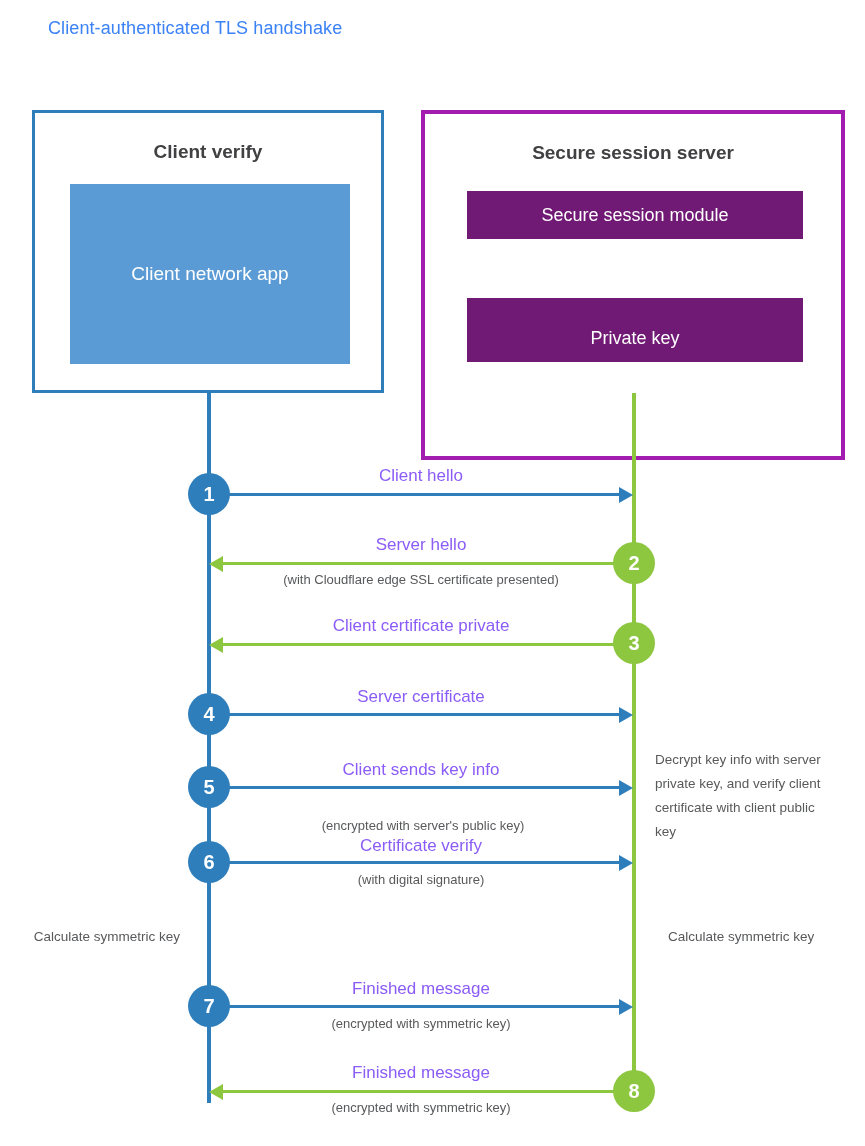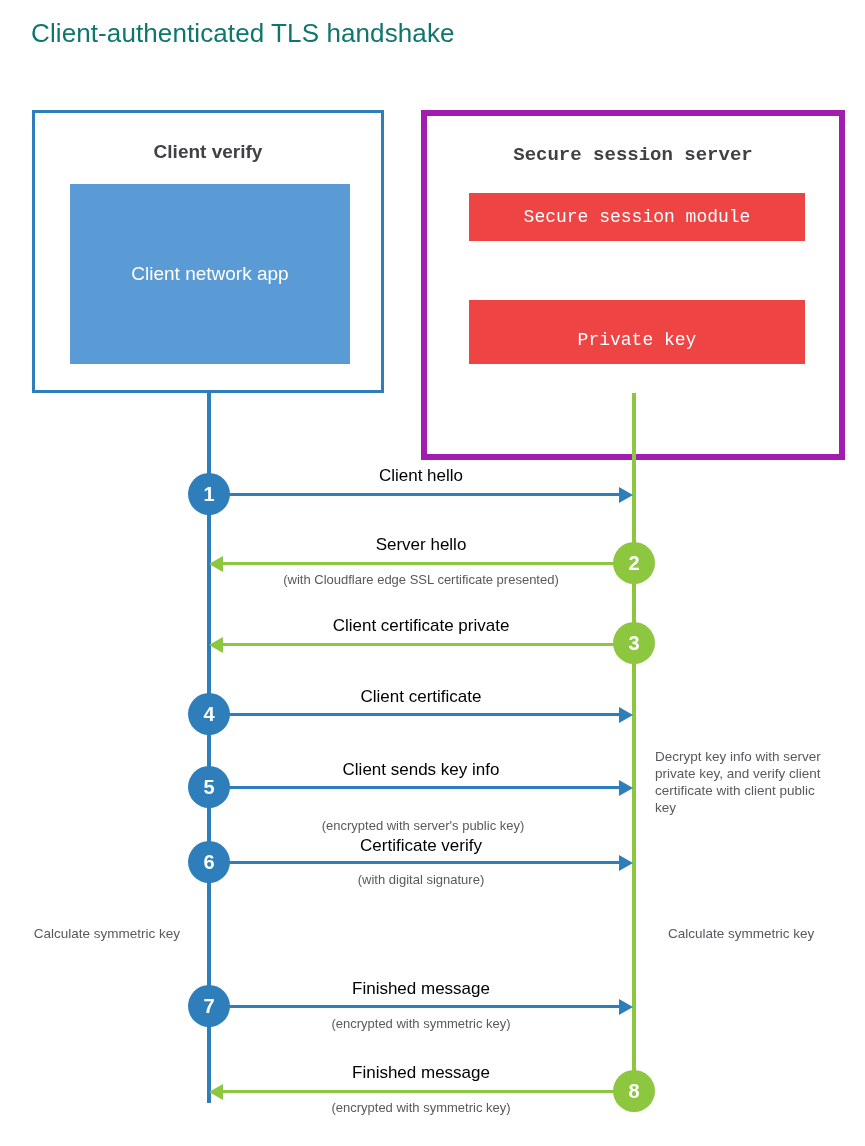--- a/index.html
+++ b/index.html
@@ -12,25 +12,25 @@
     height: 1146px;
     position: relative;
     font-family: "Liberation Sans", sans-serif;
     color: #58595b;
     overflow: hidden;
   }
 
   
   #diagram-title {
     position: absolute;
-    left: 31px;
+    left: 48px;
     top: 18px;
-    font-size: 26px;
+    font-size: 18px;
     font-weight: 400;
-    color: #0f766e;
+    color: #3b82f6;
     letter-spacing: 0.1px;
     white-space: nowrap;
   }
 
   
   .actor-box {
     position: absolute;
     background: #ffffff;
     box-sizing: border-box;
   }
@@ -39,22 +39,21 @@
     top: 110px;
     width: 352px;
     height: 283px;
     border: 3px solid #2e7ebc;
   }
   #secure-server-box {
     left: 421px;
     top: 110px;
     width: 424px;
     height: 350px;
-    border: 6px solid #a21caf;
-    font-family: Liberation Mono, monospace;
+    border: 4px solid #a21caf;
   }
   .actor-title {
     position: absolute;
     left: 0;
     right: 0;
     top: 28px;
     text-align: center;
     font-size: 19px;
     font-weight: bold;
     color: #414042;
@@ -74,21 +73,21 @@
     display: flex;
     align-items: center;
     justify-content: center;
     text-align: center;
   }
   .server-block {
     position: absolute;
     left: 42px;
     width: 336px;
     height: 48px;
-    background: #ef4444;
+    background: #701a75;
     color: #ffffff;
     font-size: 18px;
     display: flex;
     align-items: center;
     justify-content: center;
     text-align: center;
   }
   #server-block-0 { top: 77px;  }
   #server-block-1 { top: 156px; margin-top: 28px; }
   #server-block-2 { top: 200px; }
@@ -143,36 +142,36 @@
     justify-content: center;
   }
   .step-circle.blue  { background: #2e7ebc; }
   .step-circle.green { background: #8dc63f; }
 
   
   .msg-label {
     position: absolute;
     text-align: center;
     font-size: 17px;
-    color: #000000;
+    color: #8b5cf6;
     white-space: nowrap;
   }
   .msg-sublabel {
     position: absolute;
     text-align: center;
     font-size: 13px;
     color: #58595b;
     white-space: nowrap;
   }
 
   
   .side-note {
     position: absolute;
     font-size: 13.5px;
-    line-height: 17px;
+    line-height: 24px;
     color: #58595b;
   }
   #note-decrypt {
     left: 655px;
     top: 748px;
     width: 180px;
     text-align: left;
   }
   #note-calc-client {
     left: 20px;
@@ -216,21 +215,21 @@
 <div class="msg-line green" style="left:214px; top:562px; width:420px;"></div>
 <div class="arrow-head left-green" style="left:209px; top:556px;"></div>
 <div class="msg-sublabel" style="left:209px; top:572px; width:424px;">(with Cloudflare edge SSL certificate presented)</div>
 <div class="step-circle green" style="left:613px; top:542px;">2</div>
 
 <div class="msg-label" style="left:209px; top:616px; width:424px;">Client certificate private</div>
 <div class="msg-line green" style="left:214px; top:643px; width:420px;"></div>
 <div class="arrow-head left-green" style="left:209px; top:637px;"></div>
 <div class="step-circle green" style="left:613px; top:622px;">3</div>
 
-<div class="msg-label" style="left:209px; top:687px; width:424px;">Client certificate</div>
+<div class="msg-label" style="left:209px; top:687px; width:424px;">Server certificate</div>
 <div class="msg-line blue" style="left:209px; top:713px; width:420px;"></div>
 <div class="arrow-head right-blue" style="left:619px; top:707px;"></div>
 <div class="step-circle blue" style="left:188px; top:693px;">4</div>
 
 <div class="msg-label" style="left:209px; top:760px; width:424px;">Client sends key info</div>
 <div class="msg-line blue" style="left:209px; top:786px; width:420px;"></div>
 <div class="arrow-head right-blue" style="left:619px; top:780px;"></div>
 <div class="msg-sublabel" style="left:211px; top:797px; width:424px;margin-top:21px;">(encrypted with server's public key)</div>
 <div class="step-circle blue" style="left:188px; top:766px;">5</div>
 

